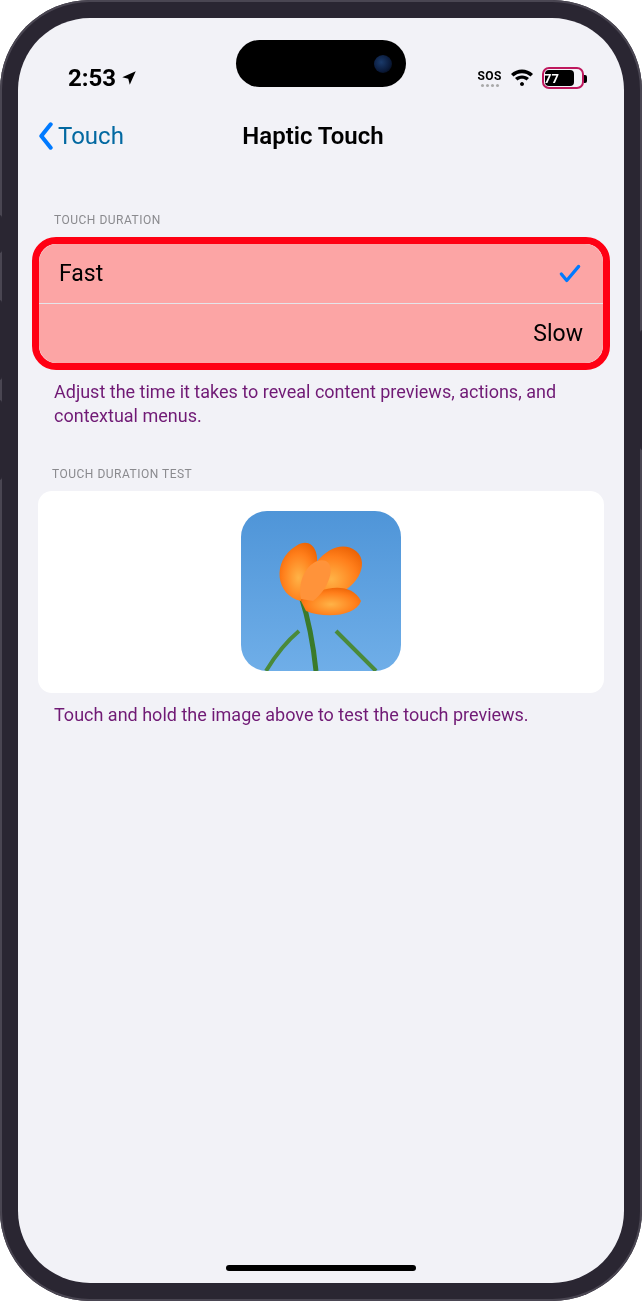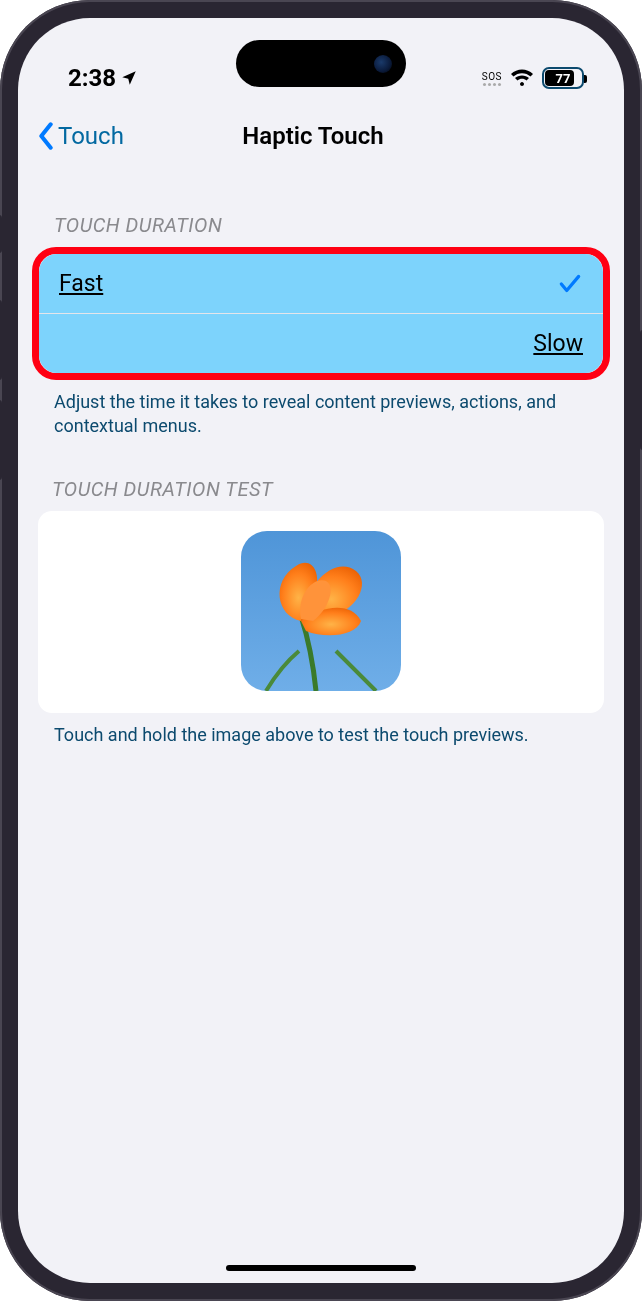--- a/index.html
+++ b/index.html
@@ -58,28 +58,28 @@
     display: flex;
     justify-content: space-between;
     align-items: center;
     padding: 30px 40px 0 50px;
     font-weight: 600;
   }
   .status-left { display: flex; align-items: center; gap: 4px; font-size: 24px; font-weight: 700; }
   .loc-arrow { width: 18px; height: 18px; }
   .status-right { display: flex; align-items: center; gap: 8px; }
   .sos-wrap { display: flex; flex-direction: column; align-items: center; gap: 1px; }
-  .sos { font-size: 10px; font-weight: 400; letter-spacing: 0.5px; }
+  .sos { font-size: 12px; font-weight: 700; letter-spacing: 0.5px; }
   .dots { display: flex; gap: 2px; }
   .dots span { width: 3px; height: 3px; background: #aaa; border-radius: 50%; }
   .wifi-icon { width: 24px; height: 20px; }
   .battery {
     width: 42px; height: 22px;
-    border: 2px solid #0c4a6e; border-radius: 7px;
-    position: relative; display: flex; align-items: center; justify-content: center;
+    border: 2px solid #be185d; border-radius: 7px;
+    position: relative; display: flex; align-items: center; justify-content: flex-start;
     font-size: 13px; font-weight: 700;
   }
   .battery::after {
     content: ""; position: absolute; right: -5px; top: 6px;
     width: 3px; height: 8px; background: #000; border-radius: 0 2px 2px 0;
   }
   .battery .fill {
     position: absolute; left: 1px; top: 1px; bottom: 1px;
     width: 77%; background: #000; border-radius: 4px;
   }
@@ -100,54 +100,52 @@
   .back-chevron { width: 20px; height: 28px; }
   .nav-title {
     position: absolute; left: 0; right: 16px;
     text-align: center; font-size: 24px; font-weight: 600;
     pointer-events: none;
   }
 
   .content { padding: 0 0px; }
 
   .section-header {
-    font-size: 20px; color: #8a8a8e; letter-spacing: 0.5px;
+    font-size: 12px; color: #8a8a8e; letter-spacing: 0.5px;
     padding: 50px 36px 10px 36px;
     text-transform: uppercase;
-    font-style: italic;
   }
   .section-header.small-gap { padding-top: 38px; padding-left: 34px; }
 
   .list-group {
-    background: #7dd3fc;
+    background: #fca5a5;
     border-radius: 14px;
     margin: 0 20px;
     overflow: hidden;
-    text-decoration: underline;
   }
   .highlight-box {
     border: 7px solid #ff0013;
     border-radius: 24px;
     margin: 0 14px;
     padding: 0;
   }
   .highlight-box .list-group { margin: 0; border-radius: 18px; }
 
   .list-row {
     display: flex; align-items: center; justify-content: space-between;
     padding: 16px 20px;
     font-size: 23px;
     border-bottom: 1px solid #e5e5ea;
     cursor: pointer;
   }
   .list-row:last-child { border-bottom: none; justify-content: flex-end; }
   .checkmark { color: #007aff; width: 26px; height: 26px; }
 
   .section-footer {
-    font-size: 18px; color: #0c4a6e; line-height: 1.35;
+    font-size: 18px; color: #701a75; line-height: 1.35;
     padding: 10px 36px 0 36px;
   }
 
   .test-card {
     background: #fff;
     border-radius: 14px;
     margin: 0 20px;
     padding: 20px 0 22px 0;
     display: flex;
     justify-content: center;
@@ -176,21 +174,21 @@
   <div class="side-btn right1"></div>
 
   <div class="screen">
 
     <div class="dynamic-island">
       <div class="camera-dot"></div>
     </div>
 
     <div class="status-bar">
       <div class="status-left">
-        <span>2:38</span>
+        <span>2:53</span>
         <svg class="loc-arrow" viewBox="0 0 24 24">
           <path fill="#000" d="M3 11 L21 3 L13 21 L11 13 Z"></path>
         </svg>
       </div>
       <div class="status-right">
         <div class="sos-wrap">
           <span class="sos">SOS</span>
           <div class="dots">
               <span></span>
               <span></span>

